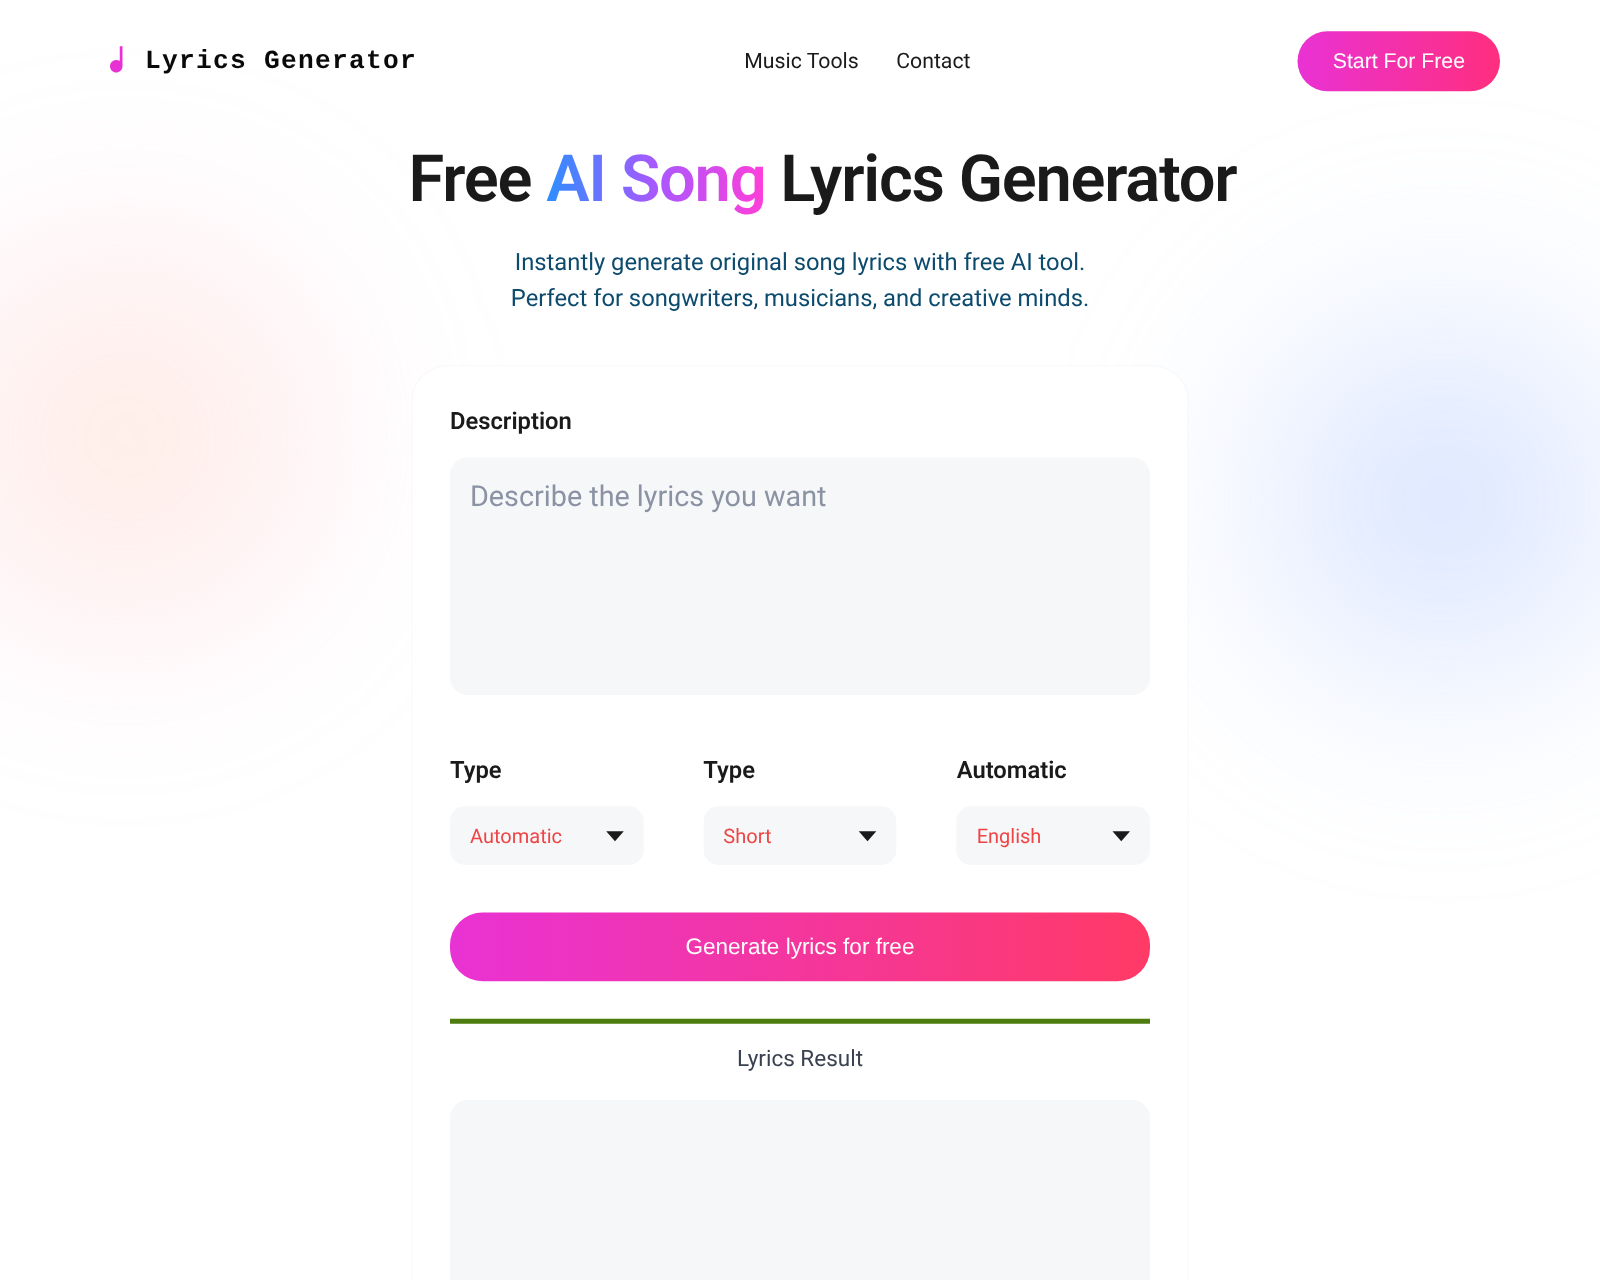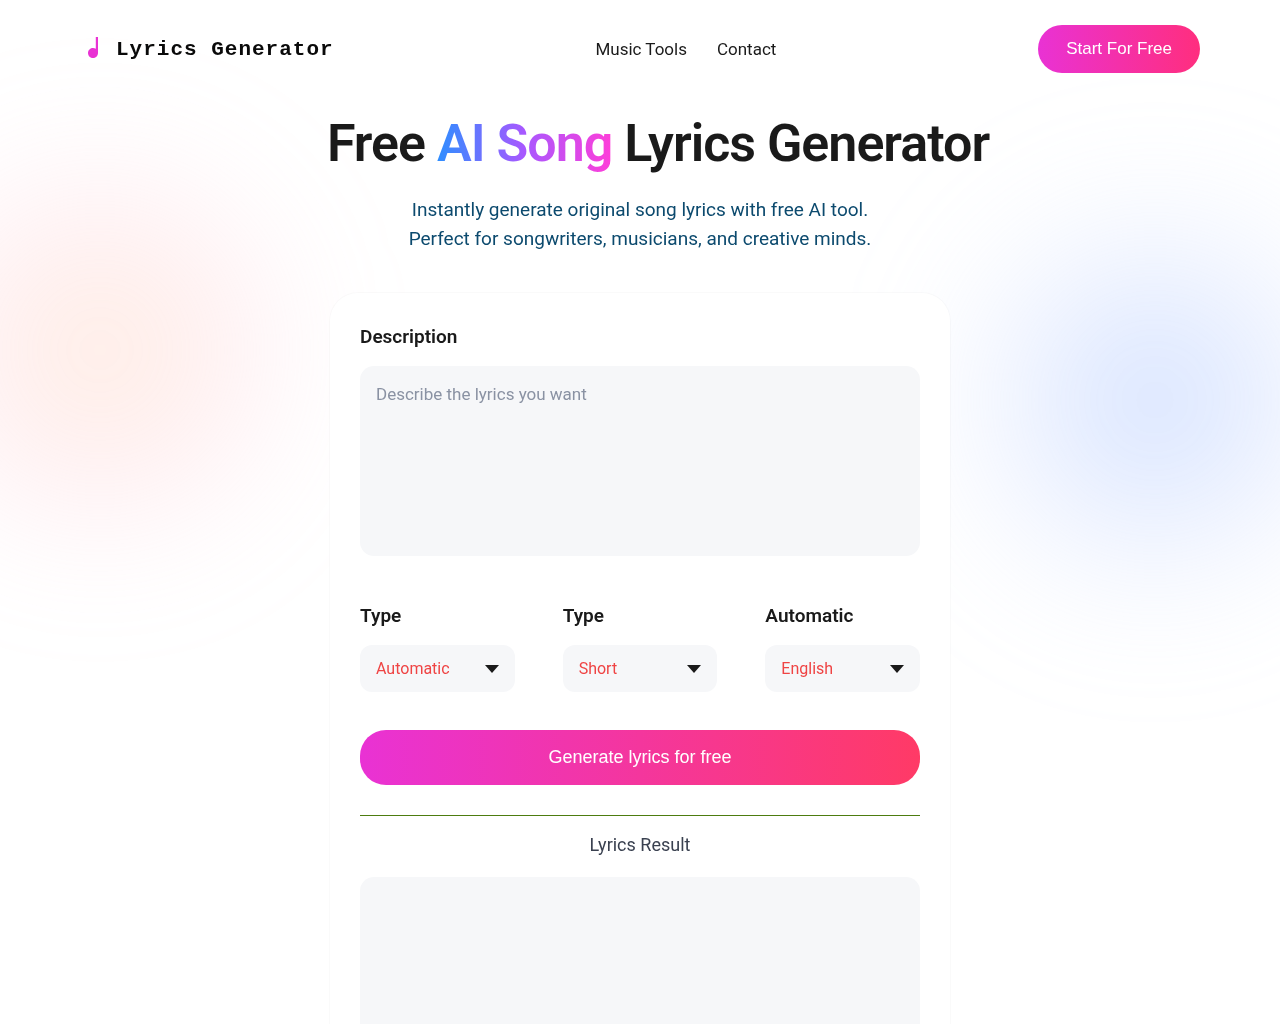--- a/index.html
+++ b/index.html
@@ -144,21 +144,21 @@
       margin-bottom: 18px;
     }
 
     .description-box {
       width: 100%;
       min-height: 190px;
       background: #f6f7f9;
       border: none;
       border-radius: 14px;
       padding: 18px 16px;
-      font-size: 17px;
+      font-size: 23px;
       color: #333;
       resize: none;
       font-family: inherit;
     }
 
     .description-box::placeholder {
       color: #8a92a3;
     }
 
     .selects-row {
@@ -202,21 +202,21 @@
       color: white;
       border: none;
       padding: 17px;
       border-radius: 26px;
       font-size: 18px;
       cursor: pointer;
     }
 
     .divider {
       margin-top: 30px;
-      border-top: 1px solid #4d7c0f;
+      border-top: 4px solid #4d7c0f;
       padding-top: 18px;
       text-align: center;
     }
 
     .result-label {
       font-size: 18px;
       color: #3a4150;
     }
 
     .result-box {

